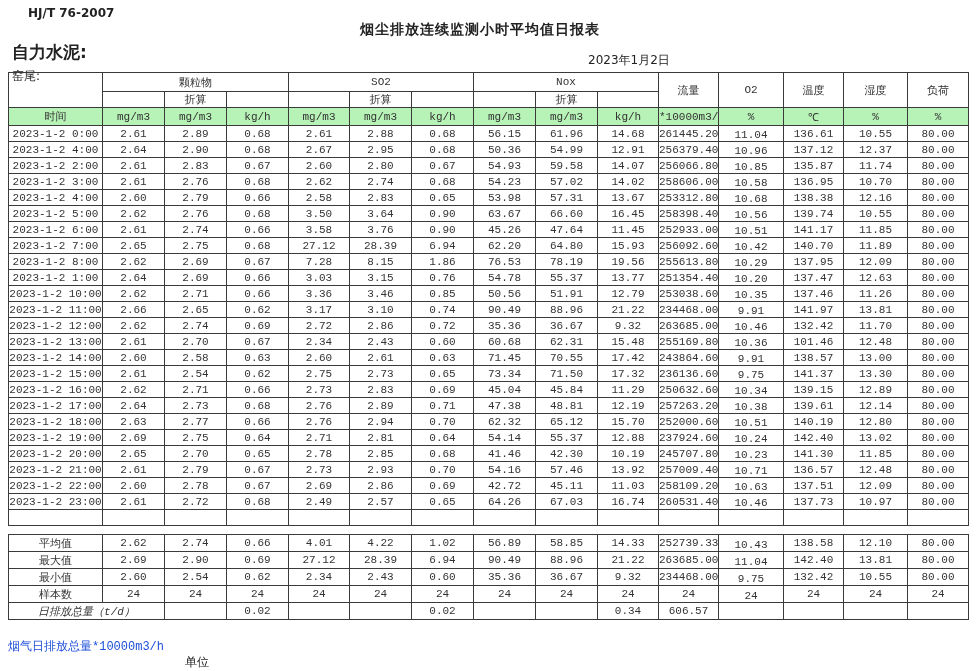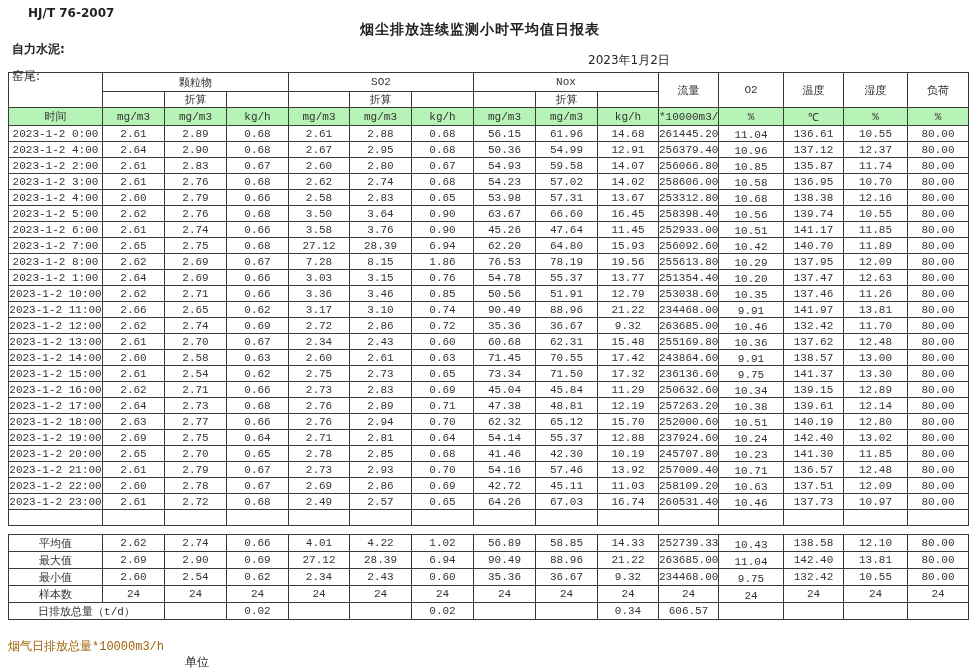--- a/index.html
+++ b/index.html
@@ -3,43 +3,43 @@
 <meta charset="utf-8">
 <style>
   html,body{margin:0;padding:0;}
   body{
     width:976px;height:671px;background:#ffffff;position:relative;
     font-family:"DejaVu Sans", sans-serif;color:#222;overflow:hidden;
   }
   .abs{position:absolute;}
   .standard{left:28px;top:6px;font-size:12px;font-weight:bold;}
   .title{left:0;top:21px;width:960px;text-align:center;font-size:14px;font-weight:bold;letter-spacing:1px;}
-  .company{left:12px;top:41px;font-size:12px;font-weight:bold;}
+  .company{left:12px;top:41px;font-size:17px;font-weight:bold;}
   .reportdate{left:588px;top:52px;font-size:12px;}
   .location{left:12px;top:68px;font-size:12px;font-weight:normal;}
   table.report{
     position:absolute;left:8px;top:72px;width:960px;
     border-collapse:collapse;table-layout:fixed;
   }
   table.report td{
     border:1px solid #3a3a3a;text-align:center;padding:0;
     font-family:"Liberation Mono", monospace;font-size:11px;color:#333;
     white-space:nowrap;overflow:hidden;
   }
   td.cn{font-family:"DejaVu Sans", sans-serif;font-size:12px;color:#222;}
   tr.h1 td{height:18px;}
   tr.h2 td{height:14px;}
   tr.h3 td{height:17px;}
   tr.dr td{height:15px;}
   tr.sr td{height:16px;}
   .green{background:#b7f2b7;}
   .col-o2{vertical-align:bottom;padding-bottom:1px;}
   tr.spacer td{border:none;height:8px;background:#fff;}
-  td.left{text-align:left;padding-left:3px;}
-  .footline1{left:8px;top:638px;font-size:12px;font-family:"Liberation Mono", monospace;color:#a16207;}
+  td.left{text-align:left;padding-left:3px;font-style:italic;}
+  .footline1{left:8px;top:638px;font-size:12px;font-family:"Liberation Mono", monospace;color:#1d4ed8;}
   .footline2{left:8px;top:654px;font-size:12px;margin-top:32px;}
   .footline3{left:185px;top:654px;font-size:12px;}
 </style>
 </head>
 <body>
 
 <div class="abs standard">HJ/T 76-2007</div>
 <div class="abs title">烟尘排放连续监测小时平均值日报表</div>
 <div class="abs company">自力水泥:</div>
 <div class="abs reportdate">2023年1月2日</div>
@@ -332,21 +332,21 @@
         <td>2.70</td>
         <td>0.67</td>
         <td>2.34</td>
         <td>2.43</td>
         <td>0.60</td>
         <td>60.68</td>
         <td>62.31</td>
         <td>15.48</td>
         <td>255169.80</td>
         <td class="col-o2">10.36</td>
-        <td>137.62</td>
+        <td>101.46</td>
         <td>12.48</td>
         <td>80.00</td>
       </tr>
       <tr class="dr">
         <td>2023-1-2 14:00</td>
         <td>2.60</td>
         <td>2.58</td>
         <td>0.63</td>
         <td>2.60</td>
         <td>2.61</td>

